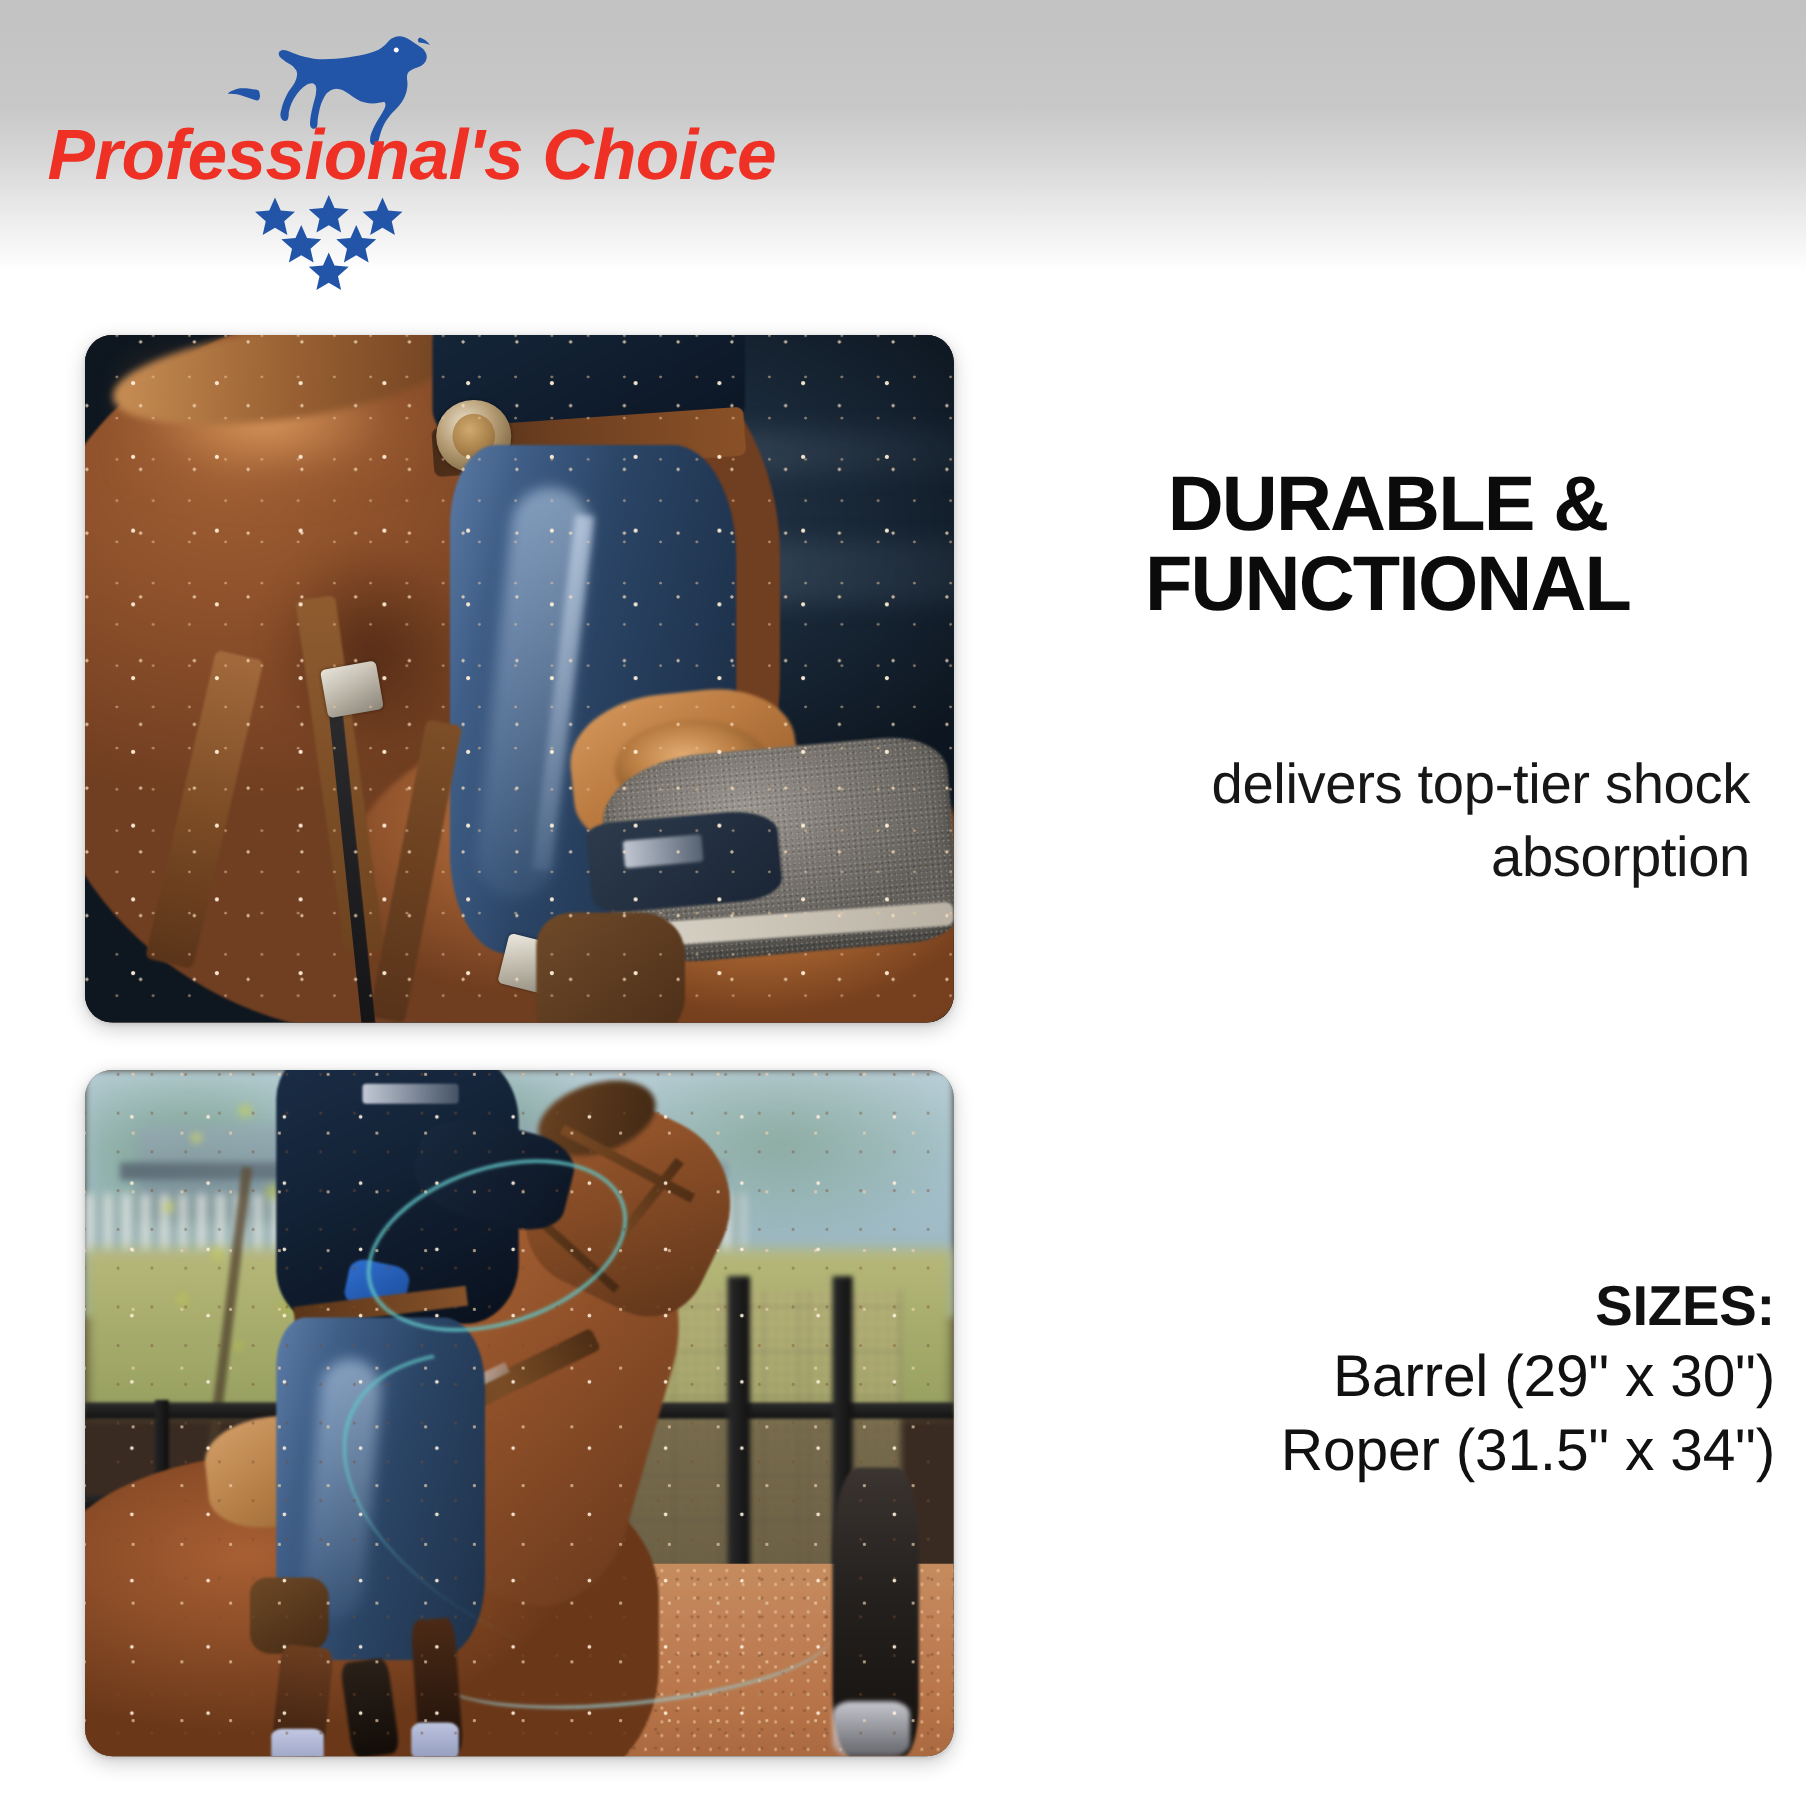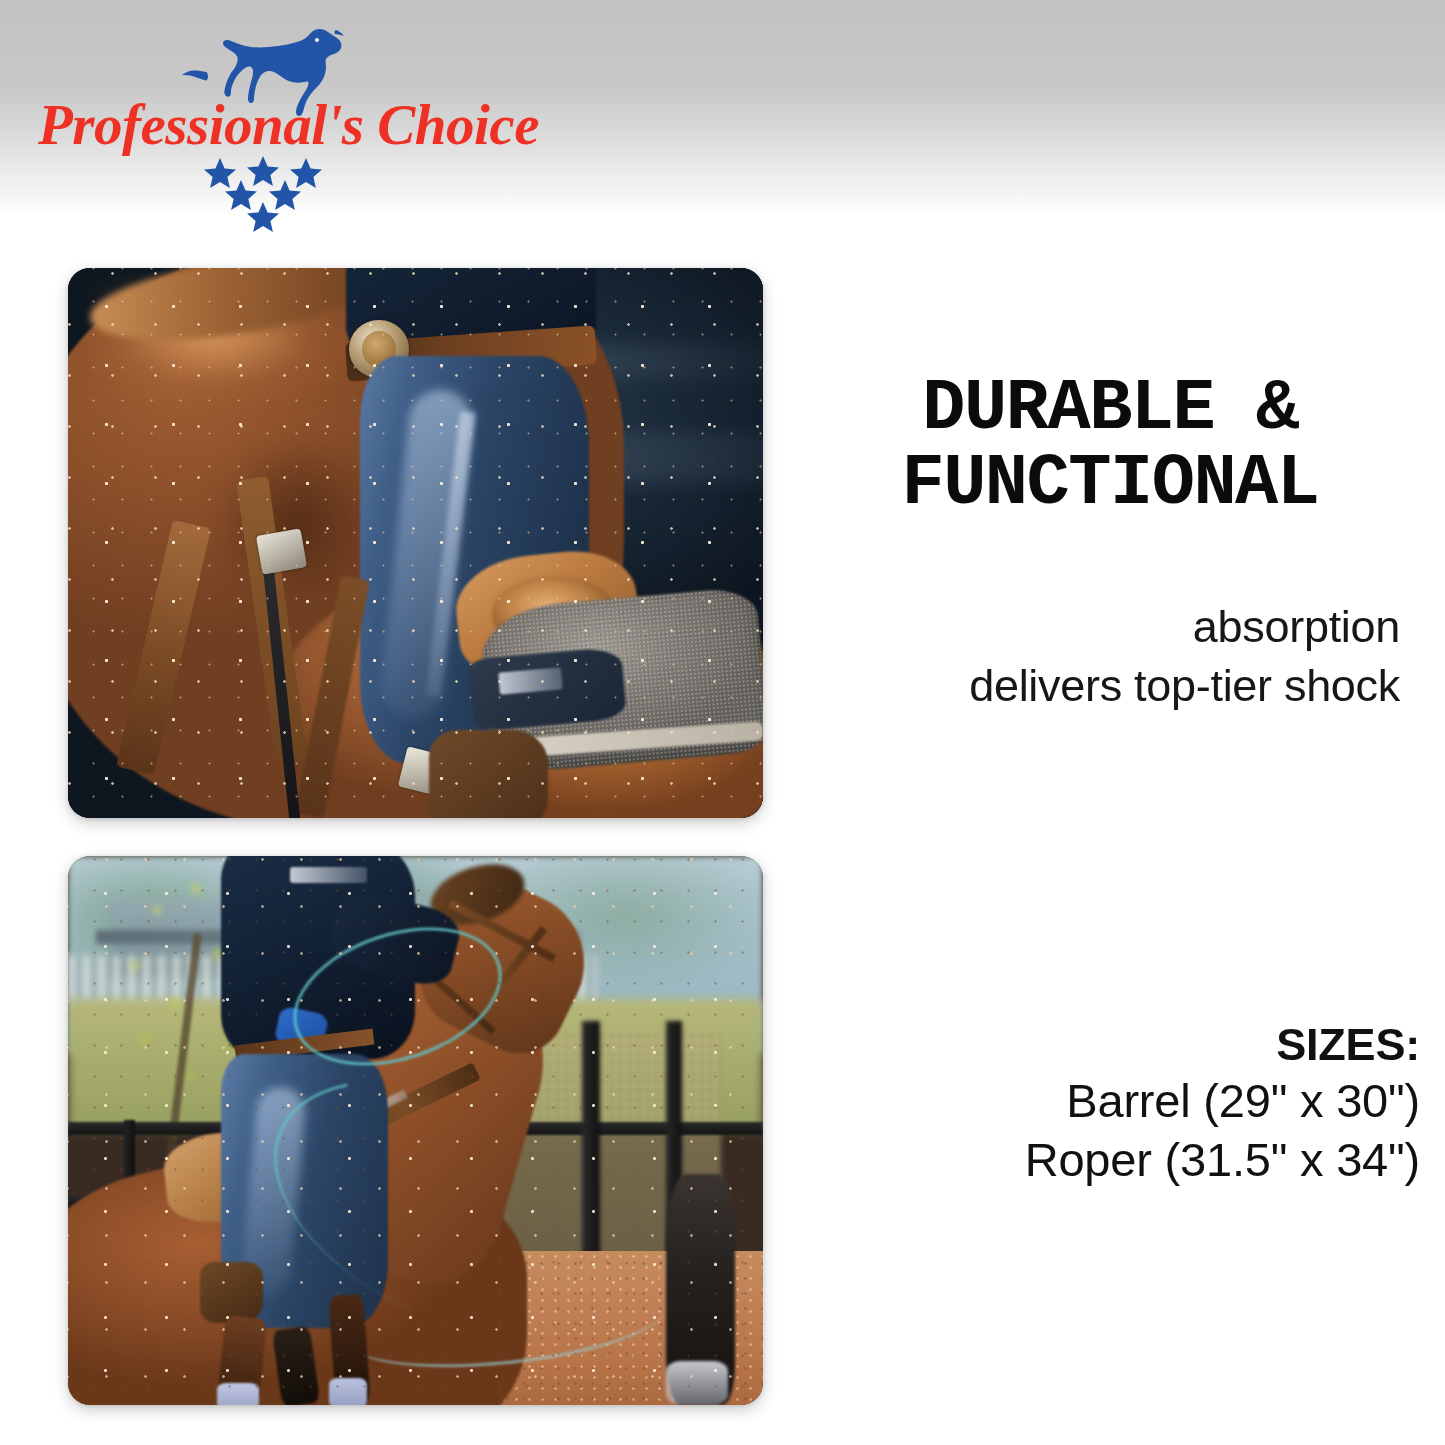--- a/index.html
+++ b/index.html
@@ -12,21 +12,21 @@
     position:relative;width:1445px;height:1445px;
     background:linear-gradient(to bottom,#c2c2c2 0%,#c8c8c8 6%,#d8d8d8 9%,#ececec 12%,#f8f8f8 14%,#ffffff 15%,#ffffff 100%);
   }
 
   
   .logo{position:absolute;left:38px;top:18px;width:400px;height:210px;}
   .logo-horse{position:absolute;left:140px;top:8px;width:170px;height:95px;}
   .logo-horse svg{width:100%;height:100%;display:block;}
   .logo-word{
     position:absolute;left:0px;top:78px;width:400px;
-    font-family:Liberation Serif, serif;
+    font-family:Liberation Sans, sans-serif;
     font-style:italic;font-weight:700;
     font-size:57px;line-height:1;
     letter-spacing:-0.5px;
     white-space:nowrap;
   }
   .logo-stars{position:absolute;left:160px;top:136px;width:130px;height:80px;}
   .logo-stars svg{width:100%;height:100%;display:block;}
 
   
   .photo{
@@ -310,22 +310,22 @@
         radial-gradient(circle, rgba(240,210,175,0.70) 1.0px, rgba(0,0,0,0) 1.6px),
         radial-gradient(circle, rgba(120,78,48,0.45) 0.9px, rgba(0,0,0,0) 1.5px);
       background-size:61px 53px,39px 47px,27px 31px;
       background-position:7px 11px,19px 27px,13px 19px;}
 
   
   .rightcol{position:absolute;left:800px;top:0;width:620px;height:1445px;}
   .headline{
     position:absolute;left:0;top:372px;width:620px;
     text-align:center;
-    font-family:Liberation Mono, monospace;
-    font-weight:700;font-size:72px;line-height:1.04;
+    font-family:Liberation Sans, sans-serif;
+    font-weight:700;font-size:62px;line-height:1.04;
     letter-spacing:-1.5px;color:#0b0b0b;
   }
   .subcopy{
     position:absolute;left:0;top:598px;width:600px;
     text-align:right;
     font-family:"Liberation Sans",sans-serif;
     font-weight:400;font-size:45px;line-height:1.30;
     color:#171717;letter-spacing:-0.3px;
   }
   .sizes{
@@ -459,22 +459,22 @@
   </div>
 
   <div class="rightcol">
 
     <div class="headline">
       <div>DURABLE &amp;</div>
       <div>FUNCTIONAL</div>
     </div>
 
     <div class="subcopy">
+      <div>delivers top-tier shock</div>
       <div>absorption</div>
-      <div>delivers top-tier shock</div>
     </div>
 
     <div class="sizes">
       <div class="sizes-title">SIZES:</div>
       <div class="sizes-line">Barrel (29" x 30")</div>
       <div class="sizes-line">Roper (31.5" x 34")</div>
     </div>
 
   </div>
 

